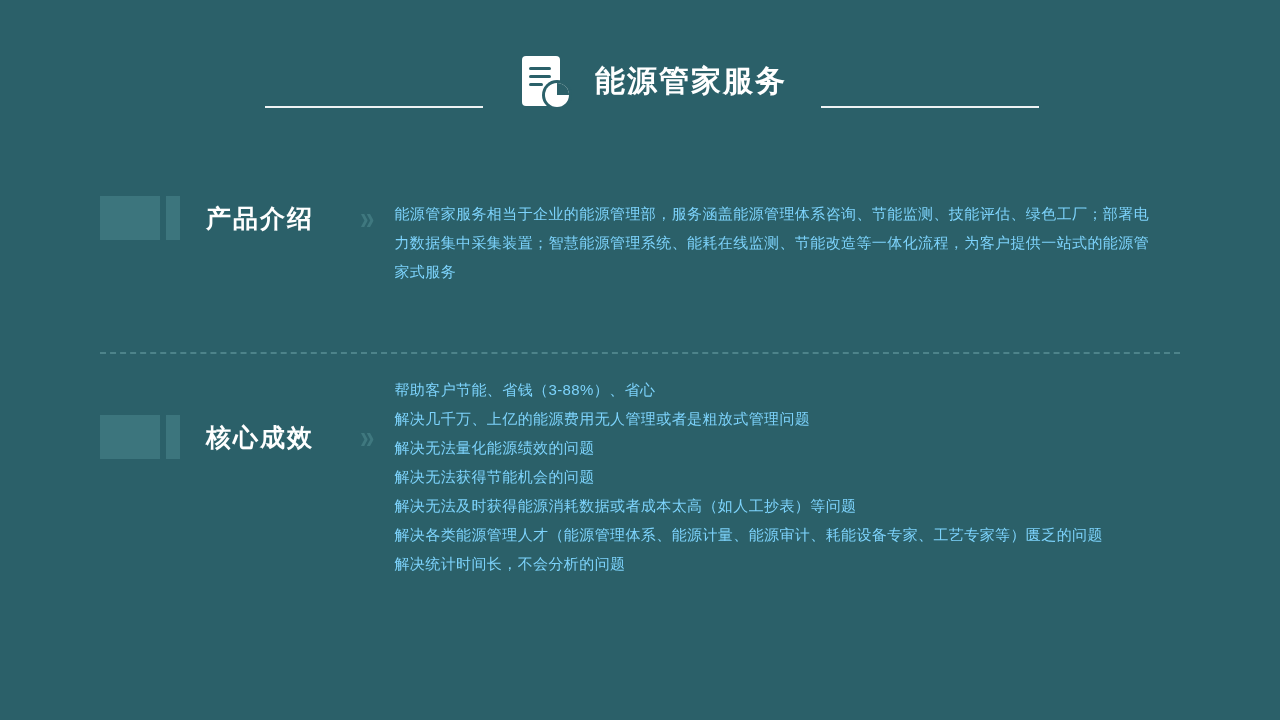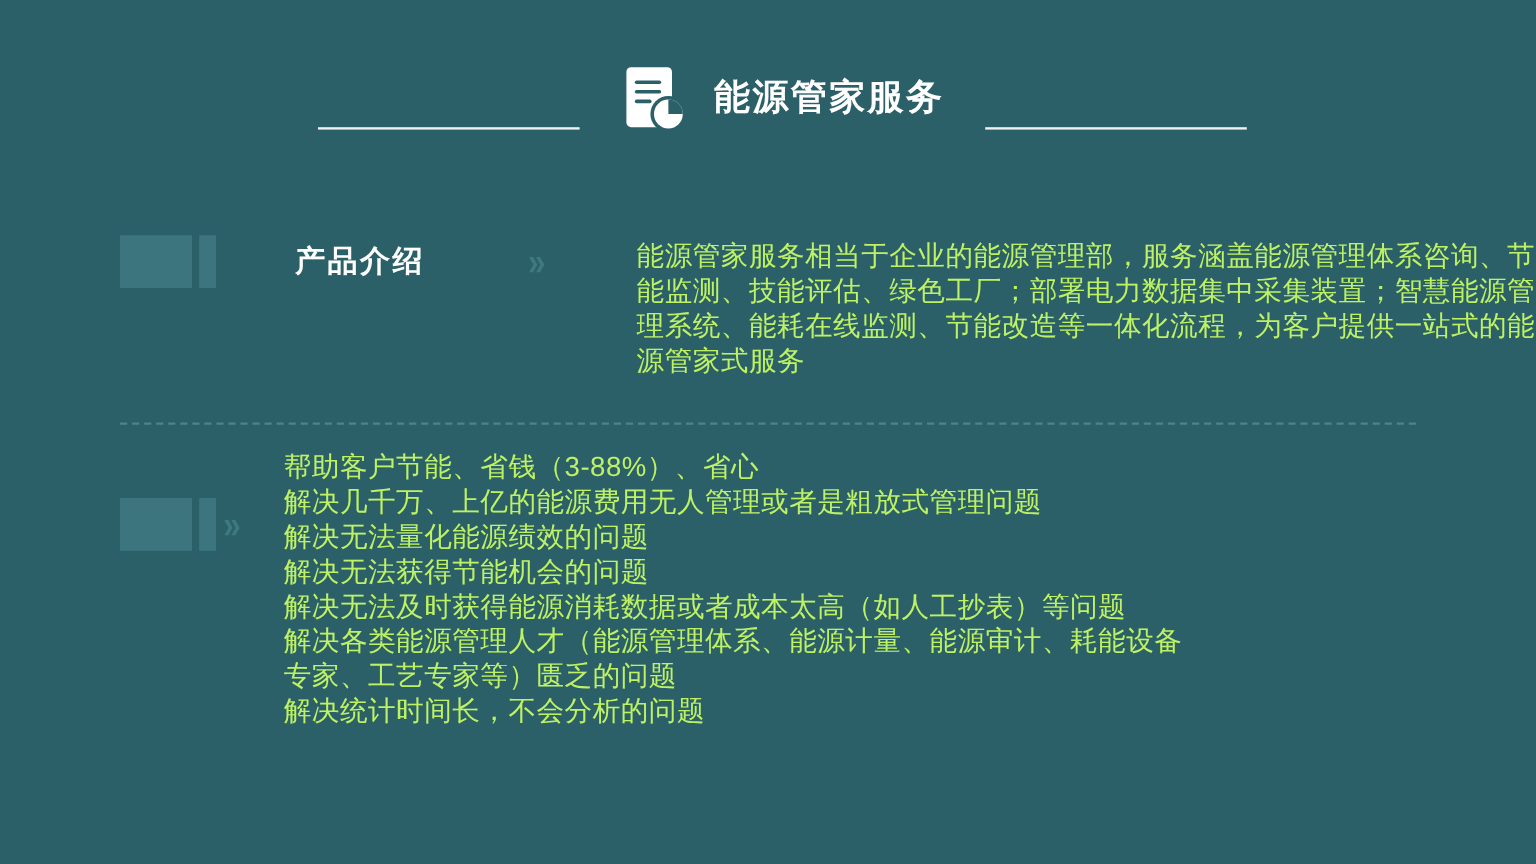--- a/index.html
+++ b/index.html
@@ -99,21 +99,21 @@
   }
 
   
   .section {
     position: absolute;
     left: 0;
     width: 1280px;
     display: flex;
     align-items: flex-start;
   }
-  .section-1 { top: 196px; gap: 40px; }
+  .section-1 { top: 196px; }
   .section-2 { top: 415px; }
 
   .marker {
     width: 82px;
     height: 44px;
     margin-left: 100px;
     flex: none;
     display: flex;
   }
   .marker .blk-big {
@@ -147,23 +147,23 @@
     height: 44px;
     margin-left: 4px;
     color: #3f787f;
     font-size: 26px;
     letter-spacing: -4px;
     font-weight: bold;
   }
   .arrow-glyph { display: inline-block; transform: scaleY(1.25); }
 
   .section-body {
-    margin-left: 40px;
-    color: #bef264;
-    font-size: 23px;
+    margin-left: 24px;
+    color: #7dd3fc;
+    font-size: 15px;
     line-height: 29px;
     white-space: pre-line;
     max-width: 760px;
     letter-spacing: 0.4px;
   }
   .section-1 .section-body { margin-top: 3px; }
   .section-2 .section-body { margin-top: -40px; }
 
   
   .divider {
@@ -209,20 +209,21 @@
     <div class="section-body">能源管家服务相当于企业的能源管理部，服务涵盖能源管理体系咨询、节能监测、技能评估、绿色工厂；部署电力数据集中采集装置；智慧能源管理系统、能耗在线监测、节能改造等一体化流程，为客户提供一站式的能源管家式服务</div>
   </div>
 
   <div class="divider"></div>
 
   <div class="section section-2">
     <div class="marker">
       <div class="blk-big"></div>
       <div class="blk-small"></div>
     </div>
+    <div class="section-label">核心成效</div>
     <div class="arrows">
       <span class="arrow-glyph">»</span>
     </div>
     <div class="section-body">帮助客户节能、省钱（3-88%）、省心
 解决几千万、上亿的能源费用无人管理或者是粗放式管理问题
 解决无法量化能源绩效的问题
 解决无法获得节能机会的问题
 解决无法及时获得能源消耗数据或者成本太高（如人工抄表）等问题
 解决各类能源管理人才（能源管理体系、能源计量、能源审计、耗能设备专家、工艺专家等）匮乏的问题
 解决统计时间长，不会分析的问题</div>

